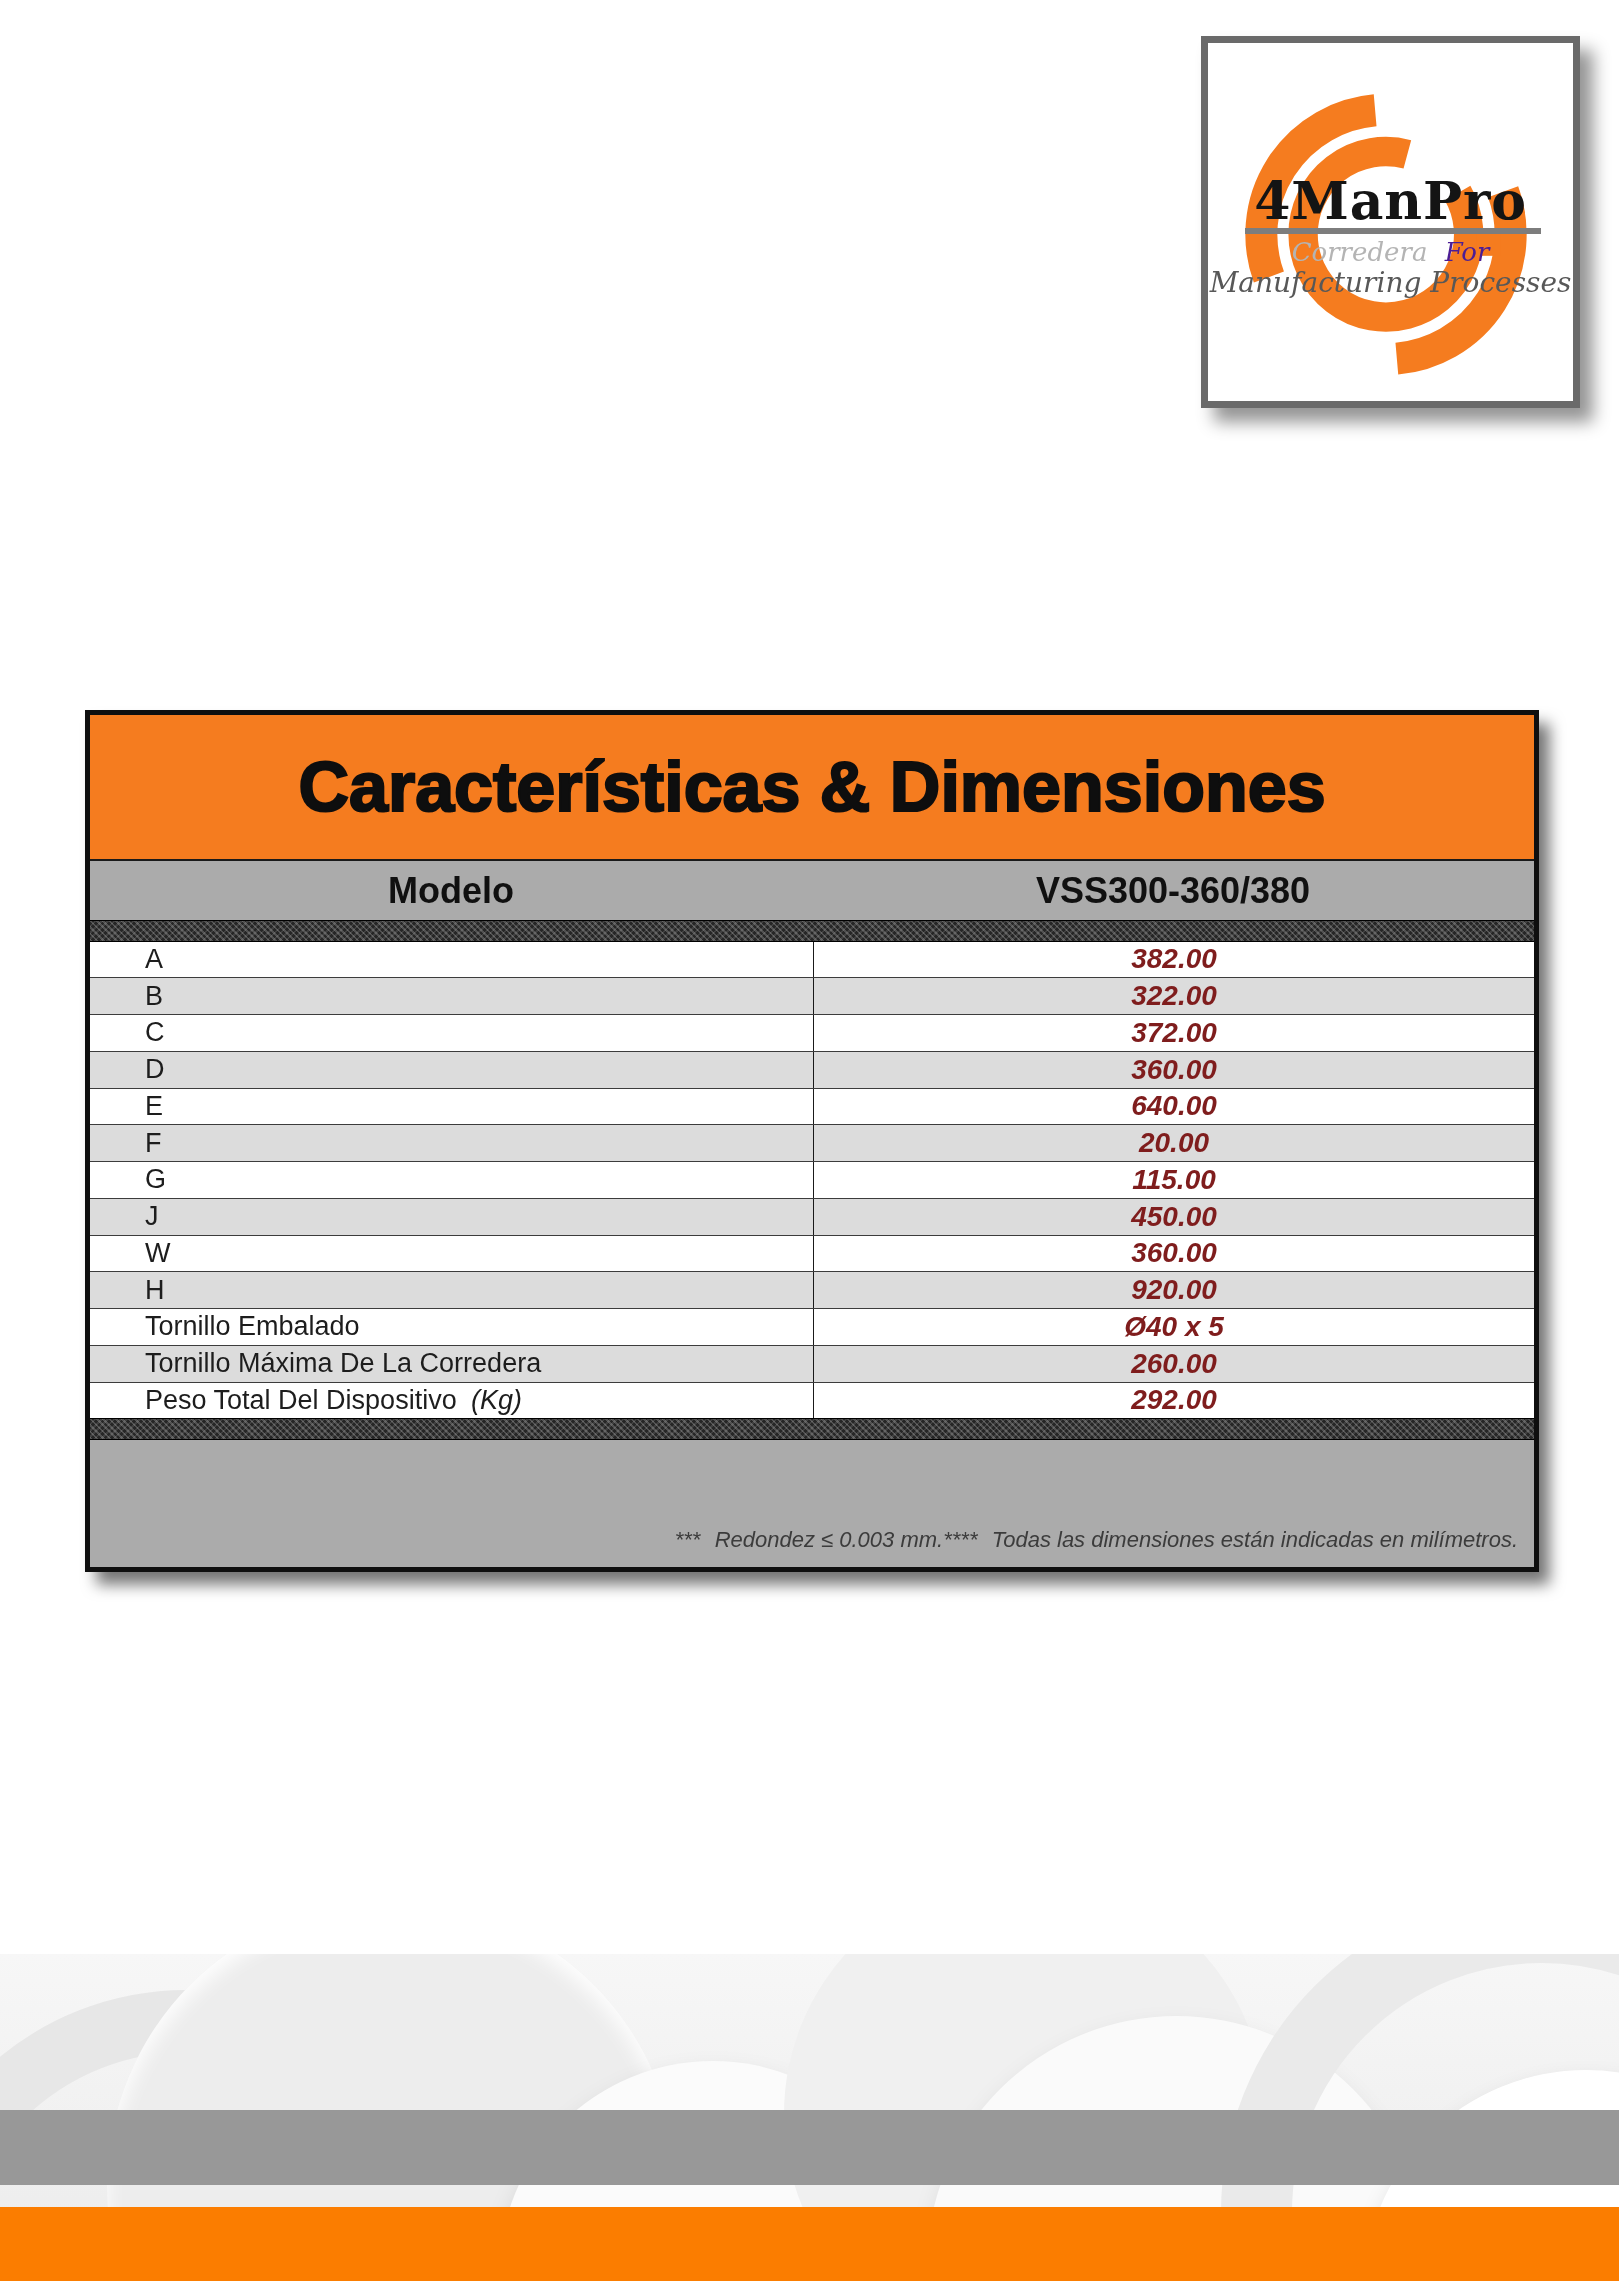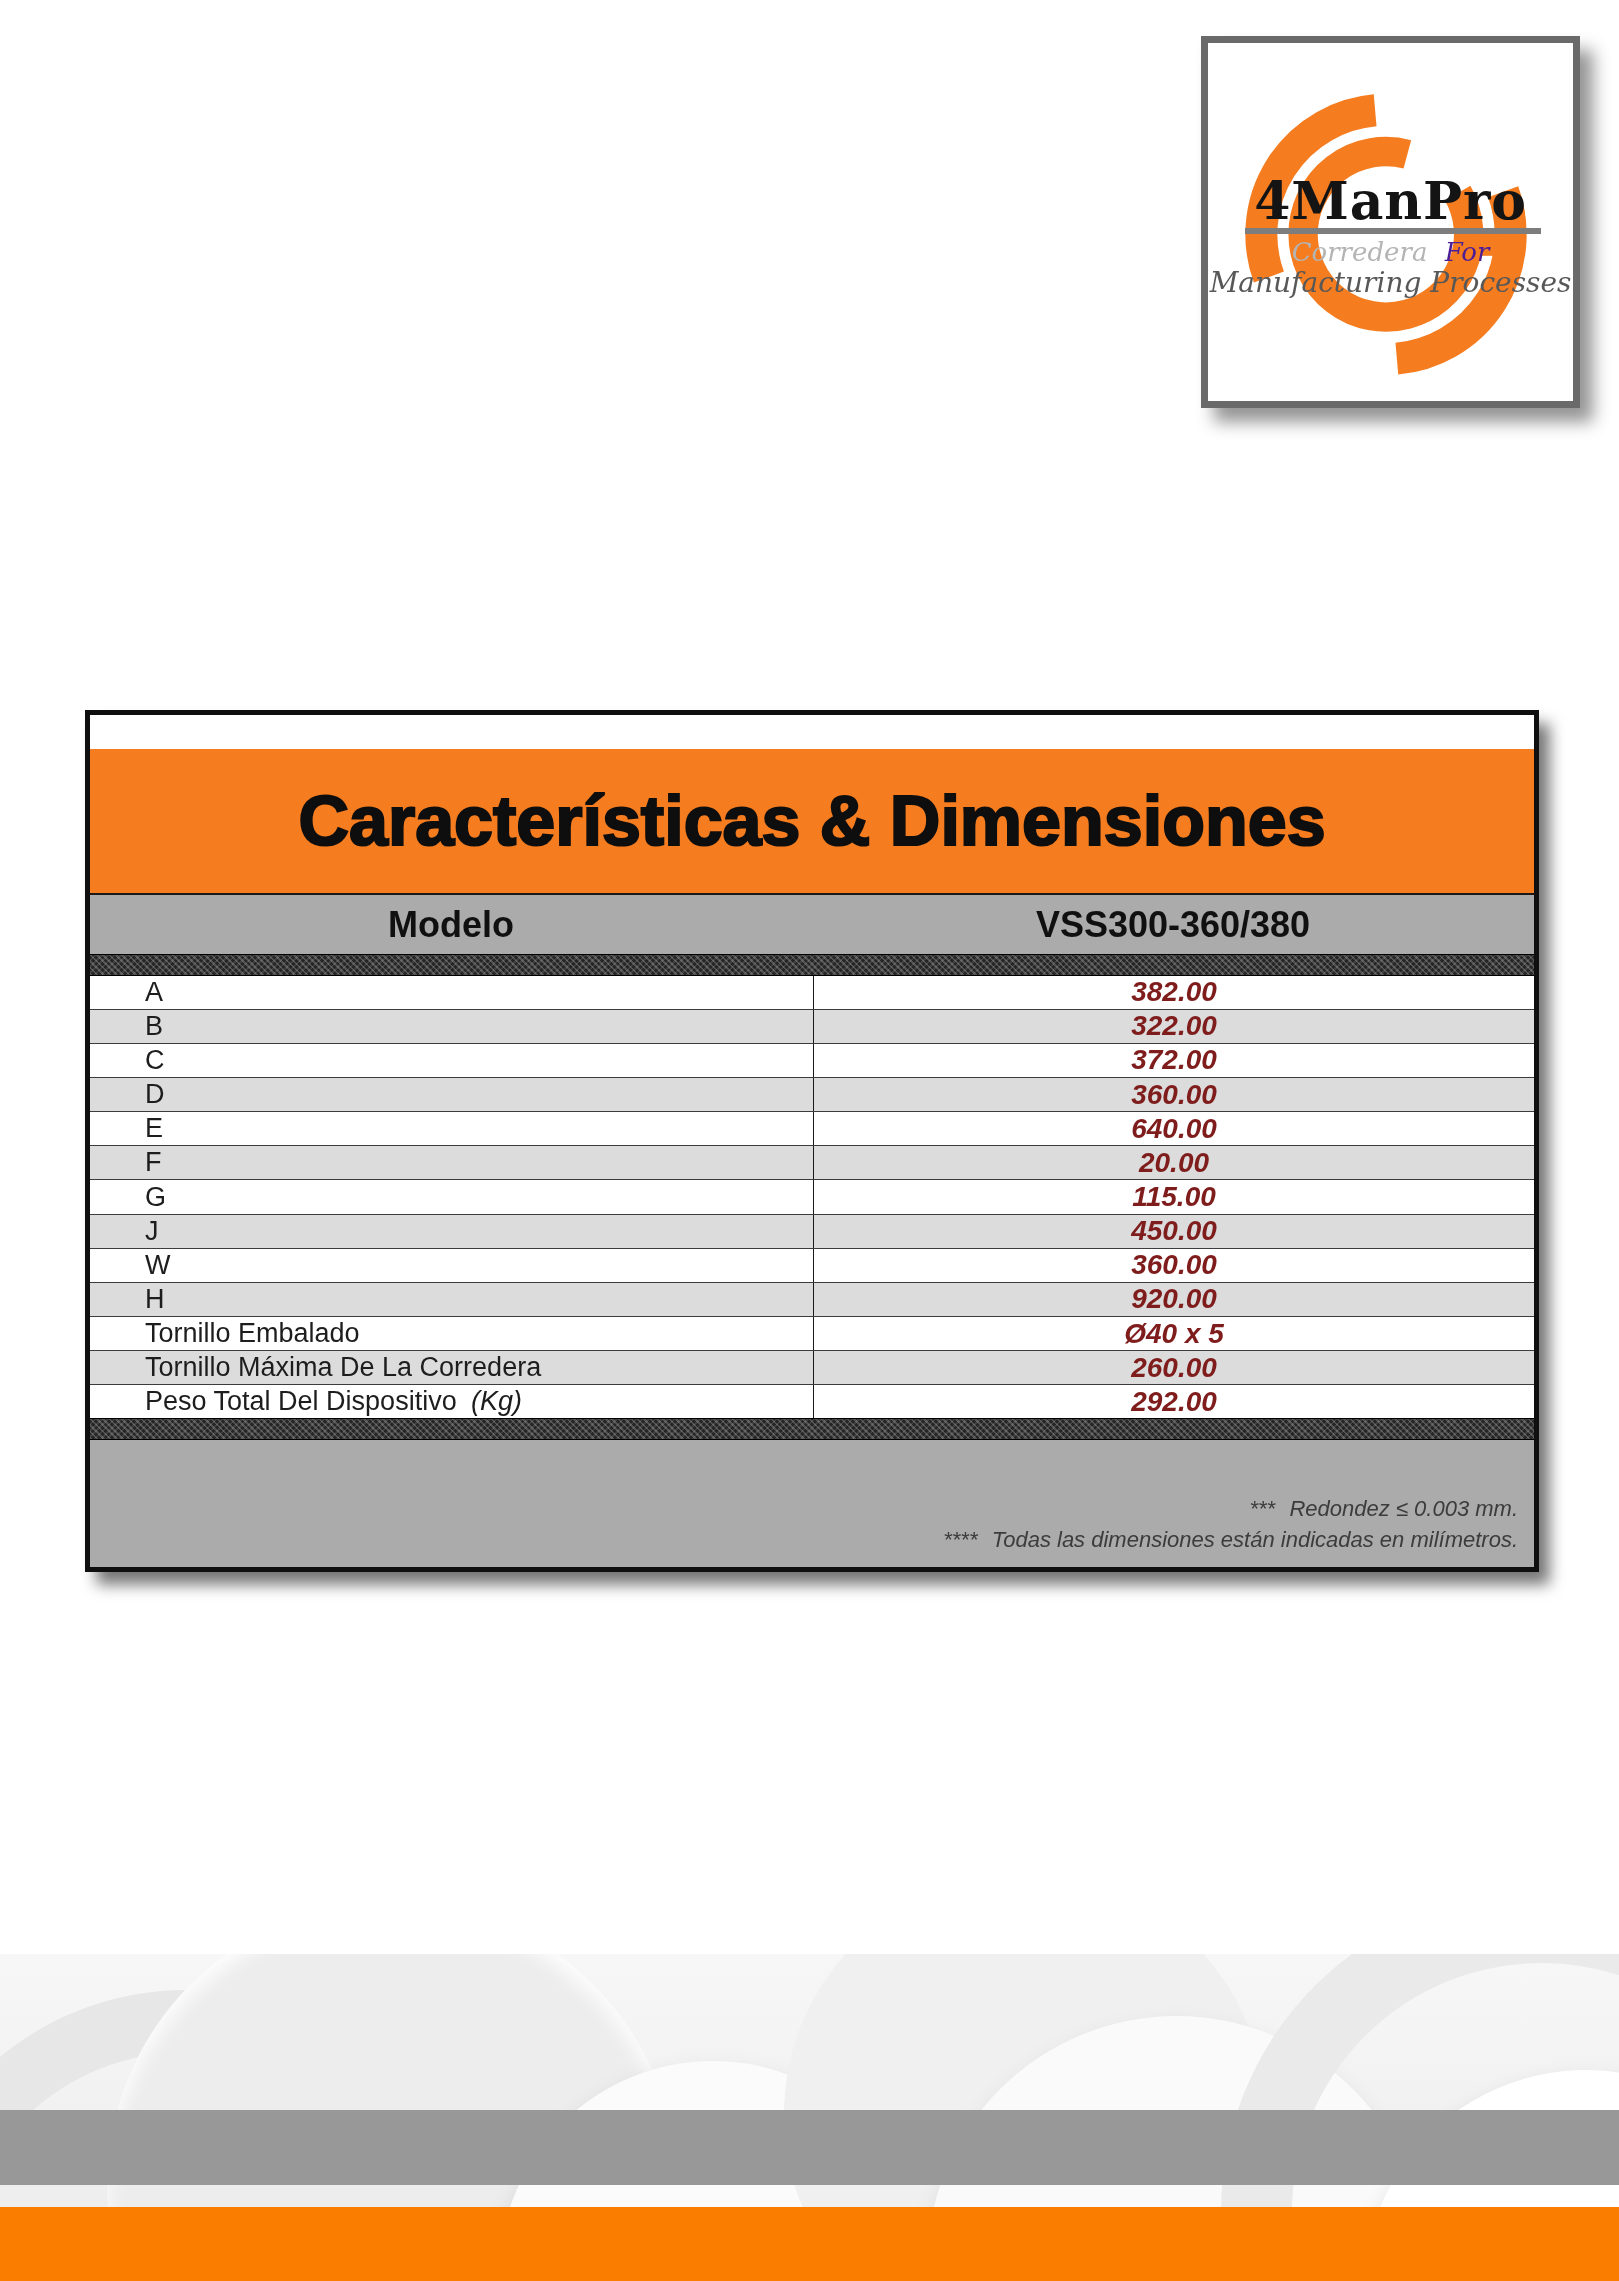--- a/index.html
+++ b/index.html
@@ -29,39 +29,39 @@
   .logo-sub1 .light{color:#b4b4b4;}
   .logo-sub1 .mid{color:#4c1d95;margin-left:9px;}
   .logo-sub2{position:absolute;top:225px;left:0;width:100%;text-align:center;
     font-family:"DejaVu Serif",serif;font-style:italic;font-size:28px;color:#585858;line-height:1.05;}
 
   
   .spec-table{position:absolute;left:85px;top:710px;width:1454px;height:862px;box-sizing:border-box;
     border:5.3px solid var(--tbl-border);background:#fff;box-shadow:10.7px 12.5px 14.3px rgba(0,0,0,0.55);
     display:flex;flex-direction:column;}
   .table-title{height:144px;flex:0 0 auto;background:var(--header-bg);display:flex;align-items:center;justify-content:center;
-    font-size:70px;font-weight:700;color:#0e0e0e;-webkit-text-stroke:2.2px #0e0e0e;letter-spacing:0px;margin-top:34px;}
+    font-size:70px;font-weight:700;color:#0e0e0e;-webkit-text-stroke:2.2px #0e0e0e;letter-spacing:0px;}
   .model-row{height:59px;flex:0 0 auto;background:var(--model-bg);display:flex;border-top:2.7px solid #1a1a1a;}
   .model-cell{flex:1;display:flex;align-items:center;justify-content:center;
     font-size:36px;font-weight:700;color:#101010;}
   .hatch-sep{height:19.6px;flex:0 0 auto;background-color:#262626;
     background-image:repeating-linear-gradient(45deg,rgba(255,255,255,0.20) 0 1.8px,transparent 1.8px 4.5px),
                      repeating-linear-gradient(-45deg,rgba(255,255,255,0.12) 0 1.8px,transparent 1.8px 4.5px);
     border-top:1.8px solid #000;border-bottom:1.8px solid #000;}
   .rows{flex:1 1 auto;display:flex;flex-direction:column;}
   .row{flex:1;display:flex;background:#fff;}
   .row + .row{border-top:1.8px solid #3c3c3c;}
   .row.alt{background:var(--alt-bg);}
   .cell-label{width:724px;box-sizing:border-box;padding-left:55px;display:flex;align-items:center;
     font-size:27px;color:#1d1d1d;border-right:1.8px solid #1a1a1a;white-space:nowrap;}
   .label-suffix{font-style:italic;margin-left:14.3px;}
   .cell-value{flex:1;display:flex;align-items:center;justify-content:center;
     font-size:28px;font-weight:700;font-style:italic;color:#7f1d1d;}
   .table-footer{height:127px;flex:0 0 auto;background:var(--footer-bg);box-sizing:border-box;
-    display:flex;flex-direction:column;justify-content:flex-end;align-items:flex-end;
+    display:flex;justify-content:flex-end;align-items:flex-end;
     padding:0 16px 10.7px 0;font-size:22px;font-style:italic;color:#3c3c3c;}
   .note{line-height:1.45;white-space:nowrap;}
   .note .stars{margin-right:14.3px;}
 
   
   .bottom-deco{position:absolute;left:0;top:1954px;width:1619px;height:327px;overflow:hidden;
     background:linear-gradient(180deg,#f7f7f7,#ebebeb);}
   .deco-circle{position:absolute;border-radius:50%;}
   .dc1{left:-107px;top:36px;width:463px;height:463px;border:62px solid #e7e7e7;background:transparent;}
   .dc2{left:107px;top:-53px;width:570px;height:570px;background:#ededed;box-shadow:inset 0 12.5px 19.6px rgba(255,255,255,0.9);}

